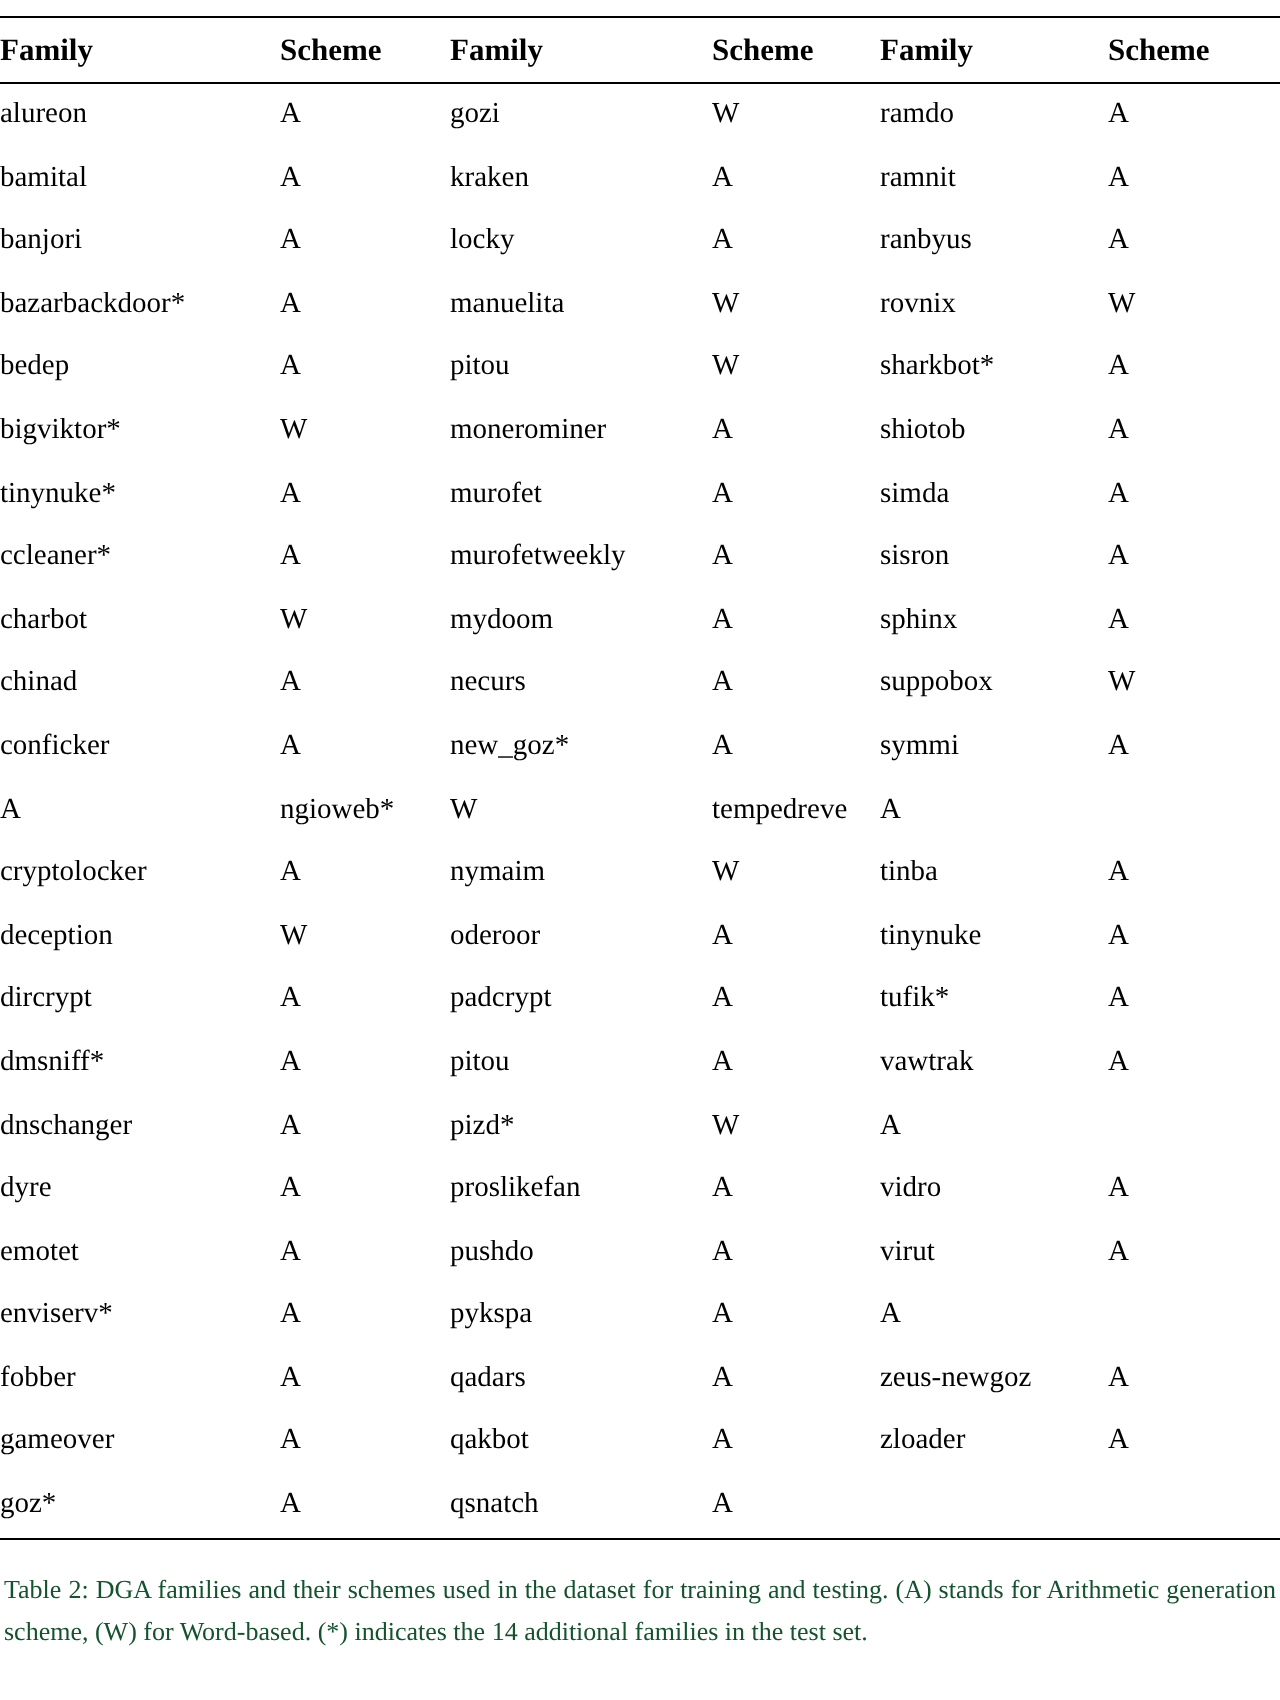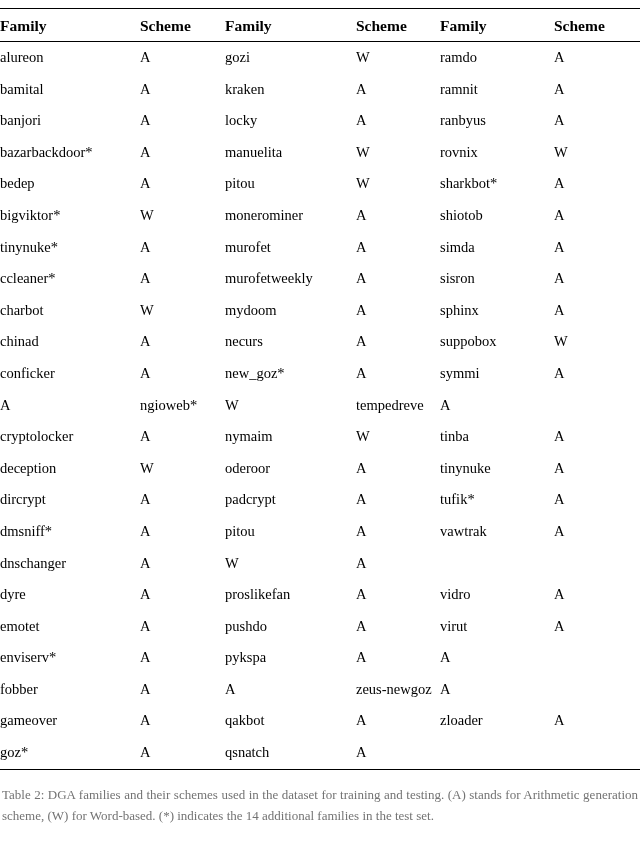--- a/index.html
+++ b/index.html
@@ -45,21 +45,21 @@
     font-size: 14.5px;
     white-space: nowrap;
     overflow: hidden;
   }
   .caption {
     margin-top: 14px;
     padding: 0 2px;
     font-size: 13px;
     line-height: 21.5px;
     text-align: justify;
-    color: #737373;
+    color: #14532d;
   }
 </style>
 </head>
 <body>
 
 <div class="page">
   <div class="table">
     <div class="header-row">
       <div class="cell">Family</div>
       <div class="cell">Scheme</div>
@@ -192,20 +192,21 @@
           <div class="cell">dmsniff*</div>
           <div class="cell">A</div>
           <div class="cell">pitou</div>
           <div class="cell">A</div>
           <div class="cell">vawtrak</div>
           <div class="cell">A</div>
         </div>
         <div class="row">
           <div class="cell">dnschanger</div>
           <div class="cell">A</div>
+          <div class="cell">pizd*</div>
           <div class="cell">W</div>
           <div class="cell">A</div>
         </div>
         <div class="row">
           <div class="cell">dyre</div>
           <div class="cell">A</div>
           <div class="cell">proslikefan</div>
           <div class="cell">A</div>
           <div class="cell">vidro</div>
           <div class="cell">A</div>
@@ -221,20 +222,21 @@
         <div class="row">
           <div class="cell">enviserv*</div>
           <div class="cell">A</div>
           <div class="cell">pykspa</div>
           <div class="cell">A</div>
           <div class="cell">A</div>
         </div>
         <div class="row">
           <div class="cell">fobber</div>
           <div class="cell">A</div>
+          <div class="cell">qadars</div>
           <div class="cell">A</div>
           <div class="cell">zeus-newgoz</div>
           <div class="cell">A</div>
         </div>
         <div class="row">
           <div class="cell">gameover</div>
           <div class="cell">A</div>
           <div class="cell">qakbot</div>
           <div class="cell">A</div>
           <div class="cell">zloader</div>

